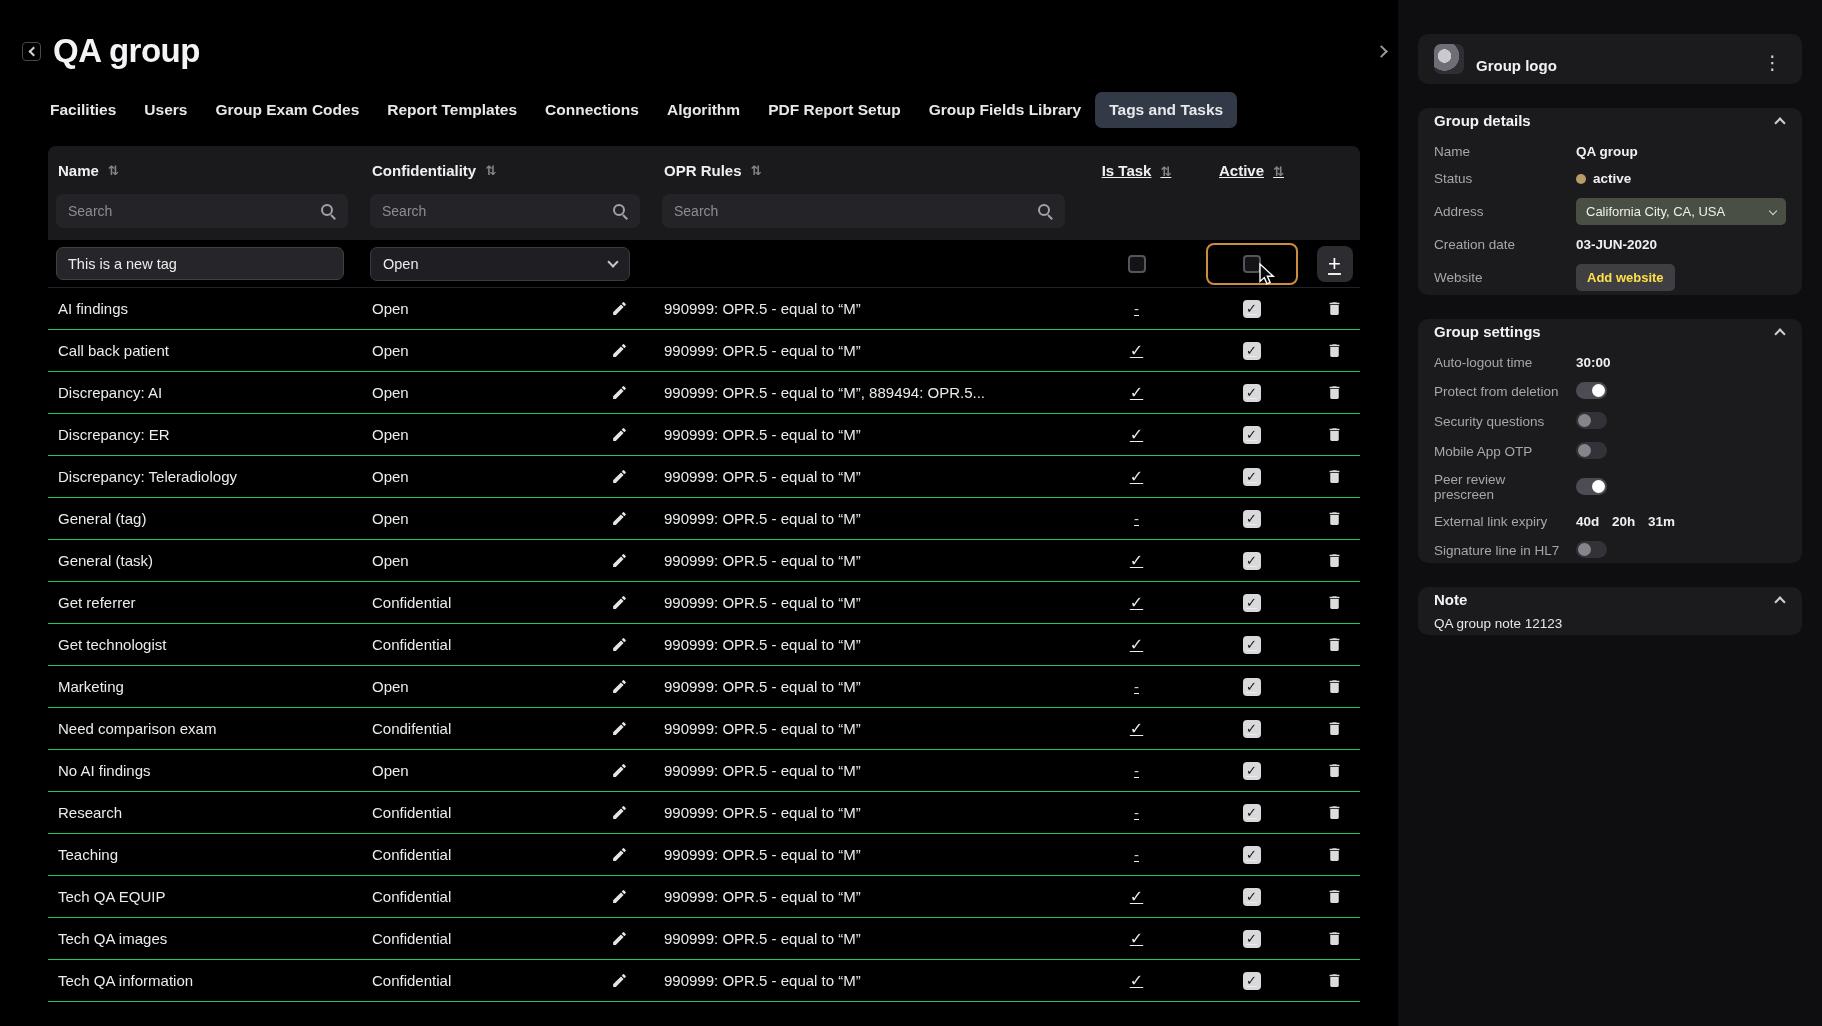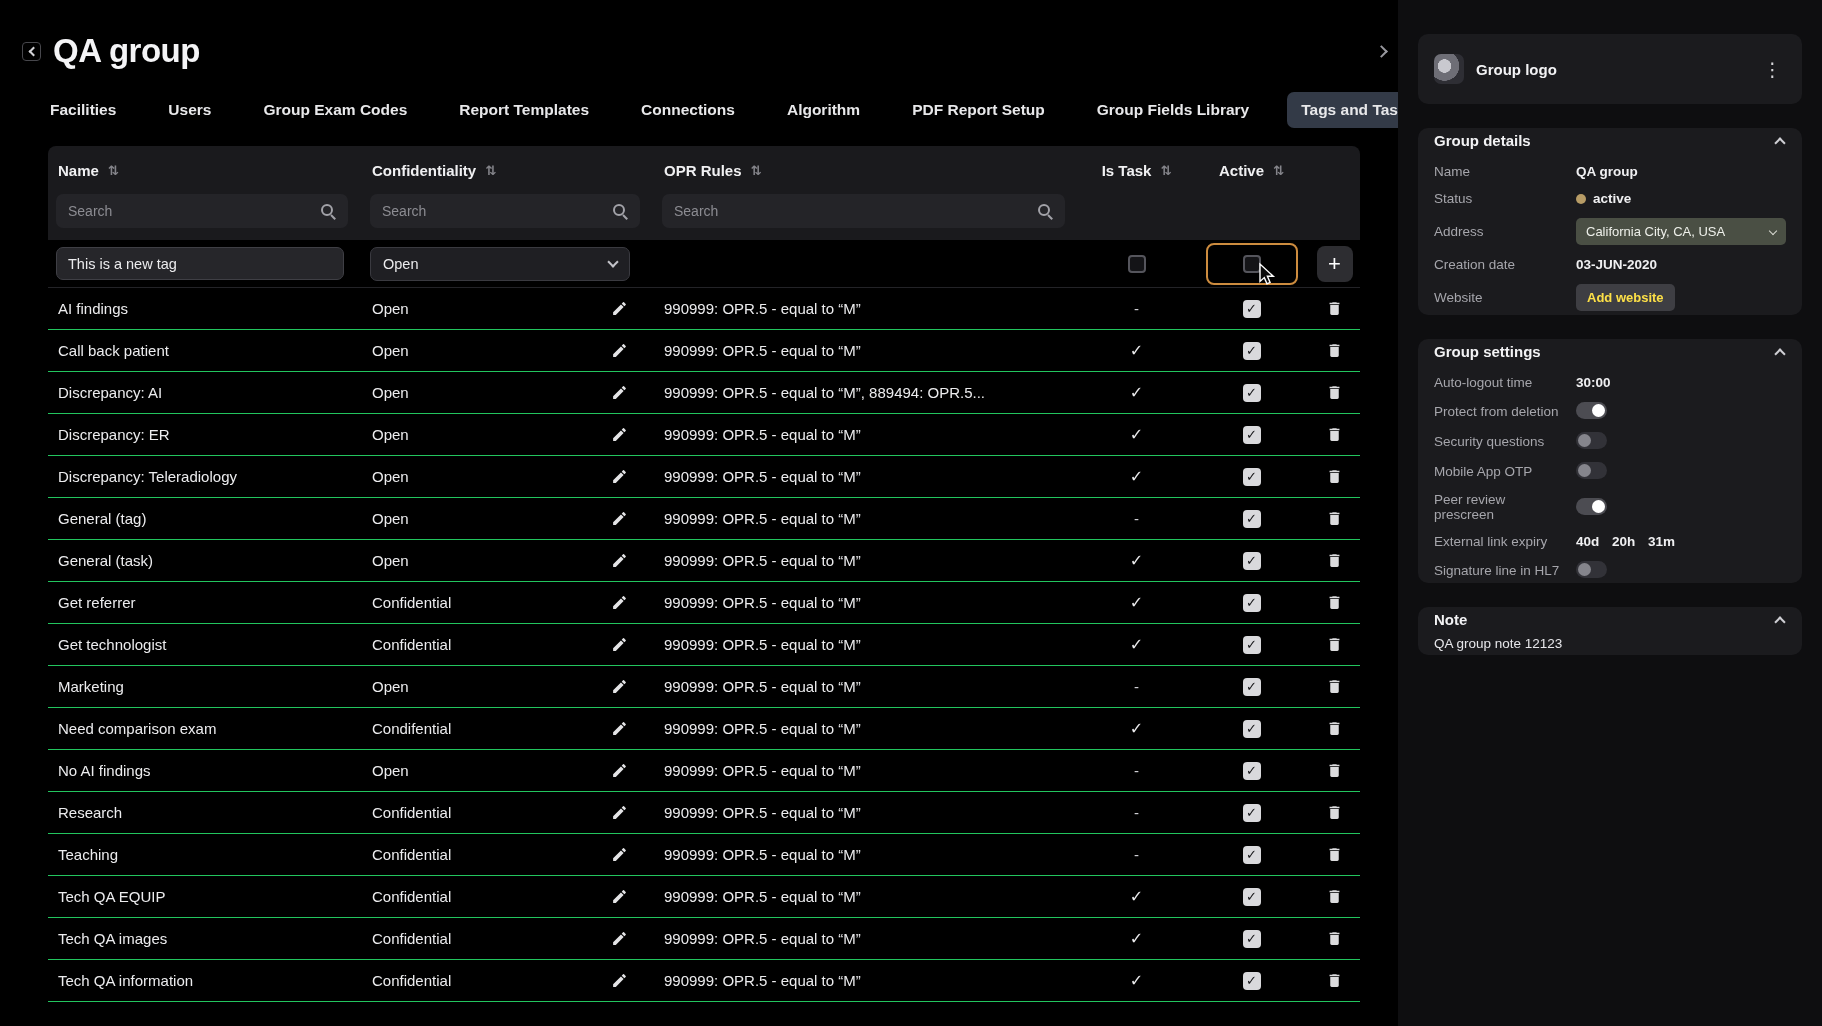--- a/index.html
+++ b/index.html
@@ -16,21 +16,21 @@
   
   .main { position:absolute; left:0; top:0; width:1398px; height:1026px; }
 
   .page-header { display:flex; align-items:center; gap:12px; margin:30px 0 0 22px; height:42px; }
   .back-btn { width:19px; height:19px; border:1px solid #47474c; border-radius:4px;
               display:flex; align-items:center; justify-content:center; }
   .chev-left { width:7px; height:7px; border-left:2px solid #d2d2d6; border-bottom:2px solid #d2d2d6;
                transform:rotate(45deg); margin-left:3px; }
   .page-title { font-size:33px; font-weight:700; color:#f4f4f6; letter-spacing:-0.5px; }
 
-  .tabs { display:flex; align-items:center; gap:24px; margin:20px 0 0 36px; }
+  .tabs { display:flex; align-items:center; gap:0; margin:20px 0 0 36px; }
   .tab { padding:9px 14px; font-size:15.5px; font-weight:600; color:#e8e8ea;
          border-radius:7px; white-space:nowrap; }
   .tab.active { background:#333a47; }
 
   
   .table { margin:18px 0 0 48px; width:1312px; font-size:15px; }
   .grid-cols { display:grid; grid-template-columns:314px 292px 425px 115px 115px 51px; }
 
   .thead { background:#1a1a1d; border-radius:8px 8px 0 0; padding-bottom:12px; }
   .thead-row { height:48px; align-items:center; }
@@ -71,37 +71,37 @@
 
   .add-btn { width:36px; height:36px; background:#2d2d31; border:none; border-radius:8px;
              color:#fff; font-size:22px; line-height:1; display:flex; align-items:center;
              justify-content:center; font-family:inherit; }
 
   .trow { height:42px; align-items:center; border-bottom:1px solid #22c55e; }
   .cell { min-width:0; }
   .name-cell { padding-left:10px; color:#ececee; }
   .conf-cell { display:flex; align-items:center; justify-content:space-between; padding:0 26px 0 10px; }
   .opr-cell { padding-left:10px; padding-right:14px; white-space:nowrap; overflow:hidden; text-overflow:ellipsis; }
-  .center { display:flex; justify-content:center; align-items:center; }
+  .center { display:flex; justify-content:center; align-items:flex-end;text-decoration:underline; }
   .check-mark { font-size:16px; color:#ececee; }
   .dash { color:#cfcfd4; font-size:15px; }
   .icon-btn { display:inline-flex; align-items:center; justify-content:center; }
 
   .panel-collapse { position:absolute; left:1368px; top:38px; width:26px; height:26px;
                     display:flex; align-items:center; justify-content:center; }
   .chev-right { width:9px; height:9px; border-top:2px solid #98989e; border-right:2px solid #98989e;
                 transform:rotate(45deg); }
 
   .cursor { position:absolute; left:1256px; top:262px; z-index:10; }
 
   
   .side-panel { position:absolute; top:0; right:0; width:424px; height:1026px;
                 background:#0e0e10; padding:34px 20px 20px; }
   .card { background:#1b1b1e; border-radius:10px; padding:4px 16px; margin-bottom:24px; }
-  .logo-card { display:flex; align-items:center; gap:12px; padding:20px 16px; }
+  .logo-card { display:flex; align-items:flex-end; gap:12px; padding:10px 16px; }
   .logo { width:30px; height:30px; border-radius:7px;
           background:radial-gradient(circle at 35% 40%, #c9c9cf 0 25%, #6e6e76 26% 55%, #2e2e34 56%); }
   .logo-title { font-weight:700; font-size:15px; color:#f2f2f4; flex:1; }
   .kebab { color:#d6d6da; font-size:19px; padding:0 4px; }
 
   .card-head { display:flex; align-items:center; justify-content:space-between; margin-bottom:15px; }
   .card-title { font-weight:700; font-size:15px; color:#f2f2f4; }
   .chev-up { width:8px; height:8px; border-left:2px solid #cfcfd4; border-top:2px solid #cfcfd4;
              transform:rotate(45deg); margin-top:4px; margin-right:2px; }
 

